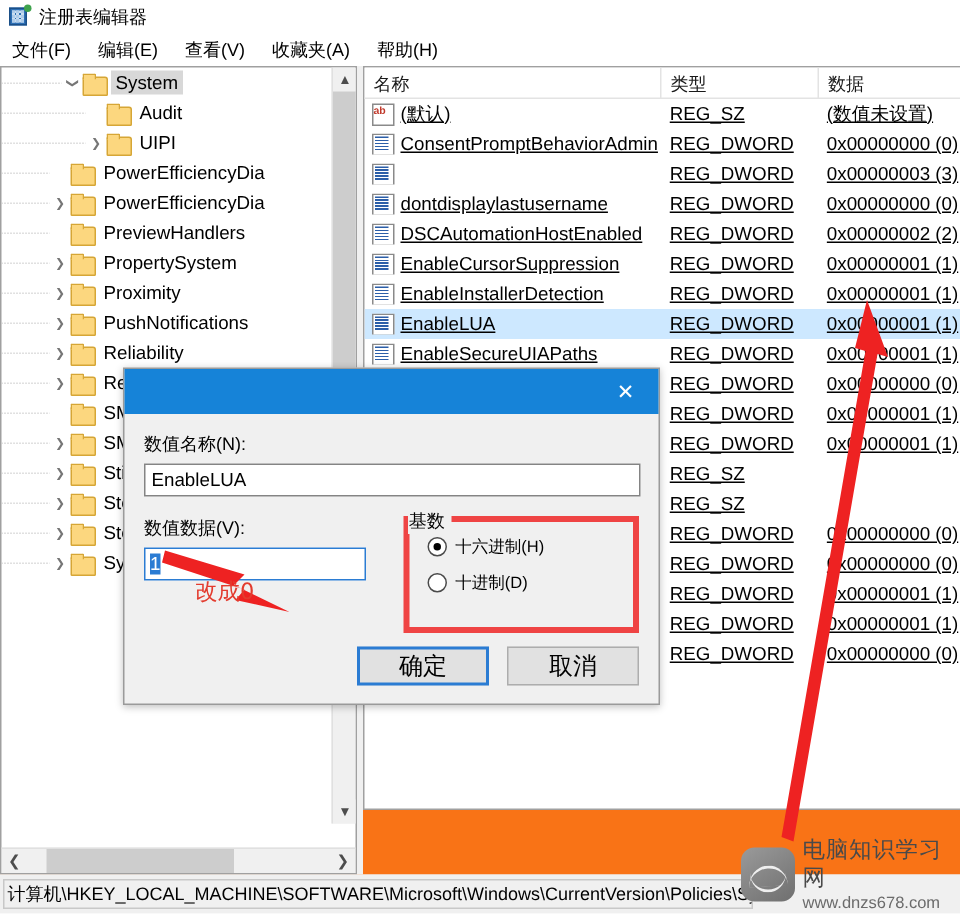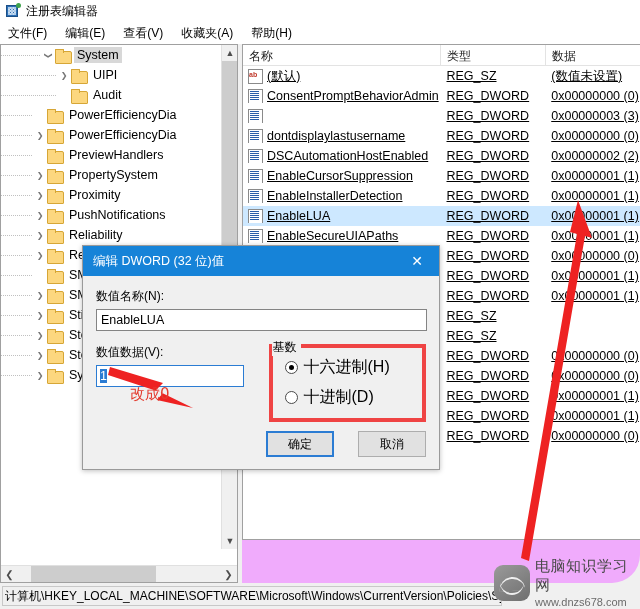--- a/index.html
+++ b/index.html
@@ -68,22 +68,21 @@
     margin-right: 8px;
     cursor: default;
     white-space: nowrap;
     text-align: center;
   }
 
   
   .content {
     position: absolute; left: 0; top: 44px;
     width: 640px; height: 539px;
-    background: #f0abfc;
-    border-radius: 28px;
+    background: #f97316;
   }
 
   
   .treepane {
     position: absolute; left: 0; top: 0;
     width: 238px; height: 539px;
     background: #ffffff;
     border: 1px solid #a0a0a0;
     overflow: hidden;
   }
@@ -288,44 +287,44 @@
     margin-left: 23px;
     width: 158px; height: 78px;
     border: 4px solid #ef4444;
     position: relative;
   }
   .groupbox .gtitle {
     position: absolute; left: -1px; top: -9px;
     background: #f0f0f0; padding: 0 4px 0 1px;
     font-size: 12px; color: #000;
   }
-  .radio-row { display: flex; align-items: center; margin: 9px 0 0 12px; font-size: 16px; }
+  .radio-row { display: flex; align-items: center; margin: 9px 0 0 12px; font-size: 11px; }
   .radio {
     width: 13px; height: 13px; border-radius: 50%;
     border: 1px solid #4a4a4a; background: #fff;
     margin-right: 6px; position: relative; flex: none;
   }
   .radio.on::after {
     content: ""; position: absolute; left: 3px; top: 3px;
     width: 5px; height: 5px; border-radius: 50%; background: #000;
   }
   .annot {
     position: absolute; left: 47px; top: 139px;
     color: #e33b2e; font-size: 15px;
     font-family: "DejaVu Sans", sans-serif;
   }
   .dlg-buttons {
     position: absolute; right: 13px; bottom: 12px;
     display: flex;
   }
   .btn {
-    width: 68px; height: 26px;
+    width: 88px; height: 26px;
     background: #e1e1e1; border: 1px solid #adadad;
     display: flex; align-items: center; justify-content: center;
-    font-size: 12px; color: #000; margin-left: 24px;
+    font-size: 16px; color: #000; margin-left: 12px;
   }
   .btn.default { border: 2px solid #2b7cd3; background: #e1e1e1; }
 
   
   .arrow-svg { position: absolute; left: 0; top: 0; pointer-events: none; }
 
   
   .watermark {
     position: absolute; left: 494px; top: 560px;
     width: 146px; height: 45px;
@@ -390,35 +389,35 @@
             <span class="tlabel">System</span>
           </div>
           <div class="tree-row">
             <span class="dashline"></span>
             <span class="dashline"></span>
             <span class="dashline"></span>
             <span class="dashline"></span>
             <span class="dashline"></span>
             <span class="dashline"></span>
             <span class="dashline"></span>
+            <span class="twisty"></span>
+            <span class="folder"></span>
+            <span class="tlabel">Audit</span>
+          </div>
+          <div class="tree-row">
+            <span class="dashline"></span>
+            <span class="dashline"></span>
+            <span class="dashline"></span>
+            <span class="dashline"></span>
+            <span class="dashline"></span>
+            <span class="dashline"></span>
+            <span class="dashline"></span>
             <span class="twisty collapsed"></span>
             <span class="folder"></span>
             <span class="tlabel">UIPI</span>
-          </div>
-          <div class="tree-row">
-            <span class="dashline"></span>
-            <span class="dashline"></span>
-            <span class="dashline"></span>
-            <span class="dashline"></span>
-            <span class="dashline"></span>
-            <span class="dashline"></span>
-            <span class="dashline"></span>
-            <span class="twisty"></span>
-            <span class="folder"></span>
-            <span class="tlabel">Audit</span>
           </div>
           <div class="tree-row">
             <span class="dashline"></span>
             <span class="dashline"></span>
             <span class="dashline"></span>
             <span class="dashline"></span>
             <span class="twisty"></span>
             <span class="folder"></span>
             <span class="tlabel">PowerEfficiencyDia</span>
           </div>
@@ -722,21 +721,20 @@
   <div class="statusbar">
     <div class="inner">计算机\HKEY_LOCAL_MACHINE\SOFTWARE\Microsoft\Windows\CurrentVersion\Policies\Syste</div>
   </div>
 
   <svg class="arrow-svg" width="640" height="609">
     <polygon points="578,200 592,238 585,236 529,561 521,558 577,234 570,232" fill="#ee2222"></polygon>
   </svg>
 
   <div class="dialog">
     <div class="dlg-title">
-      <span>编辑 DWORD (32 位)值</span>
       <span class="dlg-close">✕</span>
     </div>
     <div class="dlg-body">
       <div class="dlg-label">数值名称(N):</div>
       <div class="dlg-input">EnableLUA</div>
 
       <div class="dlg-row2">
         <div class="col-left">
           <div class="dlg-label">数值数据(V):</div>
           <div class="value-input"><span class="selchar">1</span></div>

